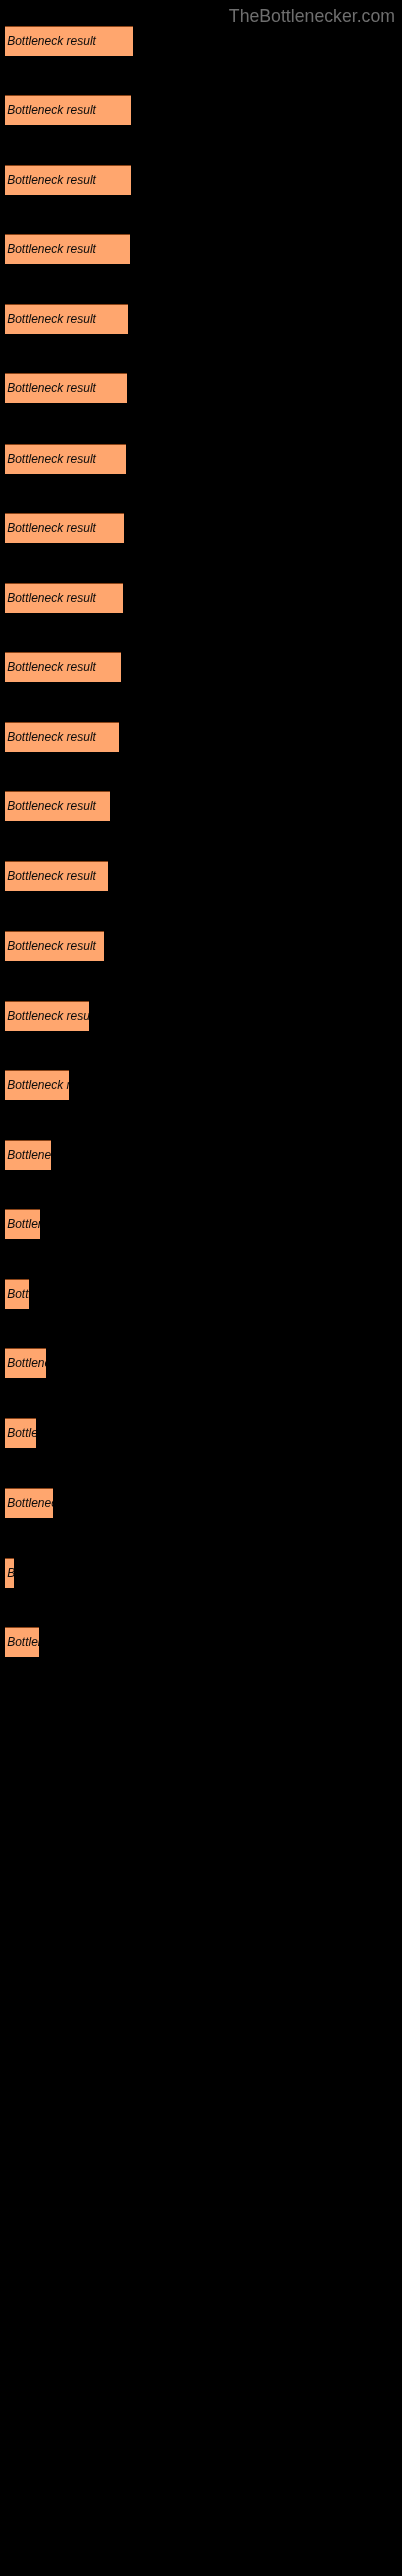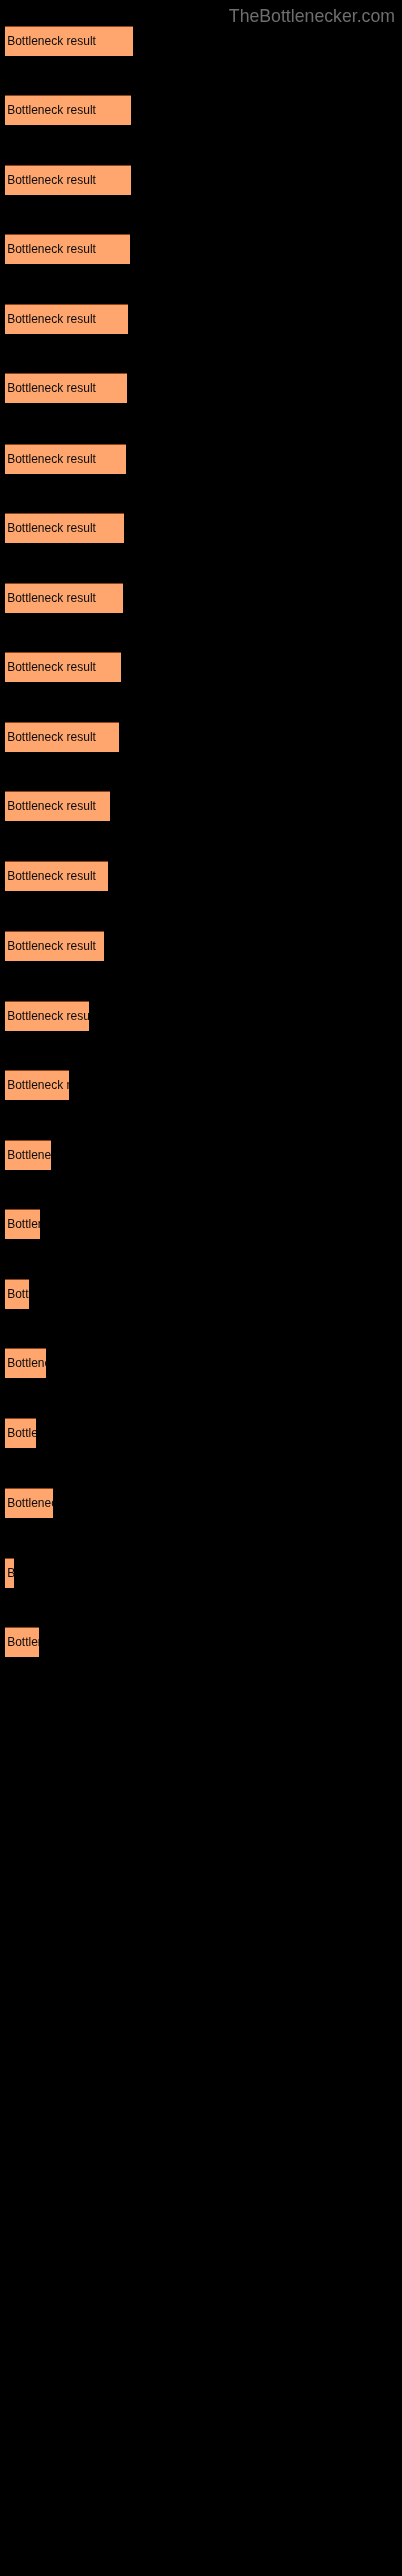--- a/index.html
+++ b/index.html
@@ -32,20 +32,21 @@
   .bars-layer{
     position:absolute;
     left:0; top:0;
     width:403px;
     height:2576px;
   }
   .bar-row{
     position:absolute;
     left:4.8px;
     height:14px;
+    font-style:italic;
   }
   .bar-rect{
     position:absolute;
     left:0; top:0;
     height:30px;
     width:100%;
     background:#ffa66e;
     border-top:1.6px solid #8a4418;
     box-sizing:border-box;
   }

